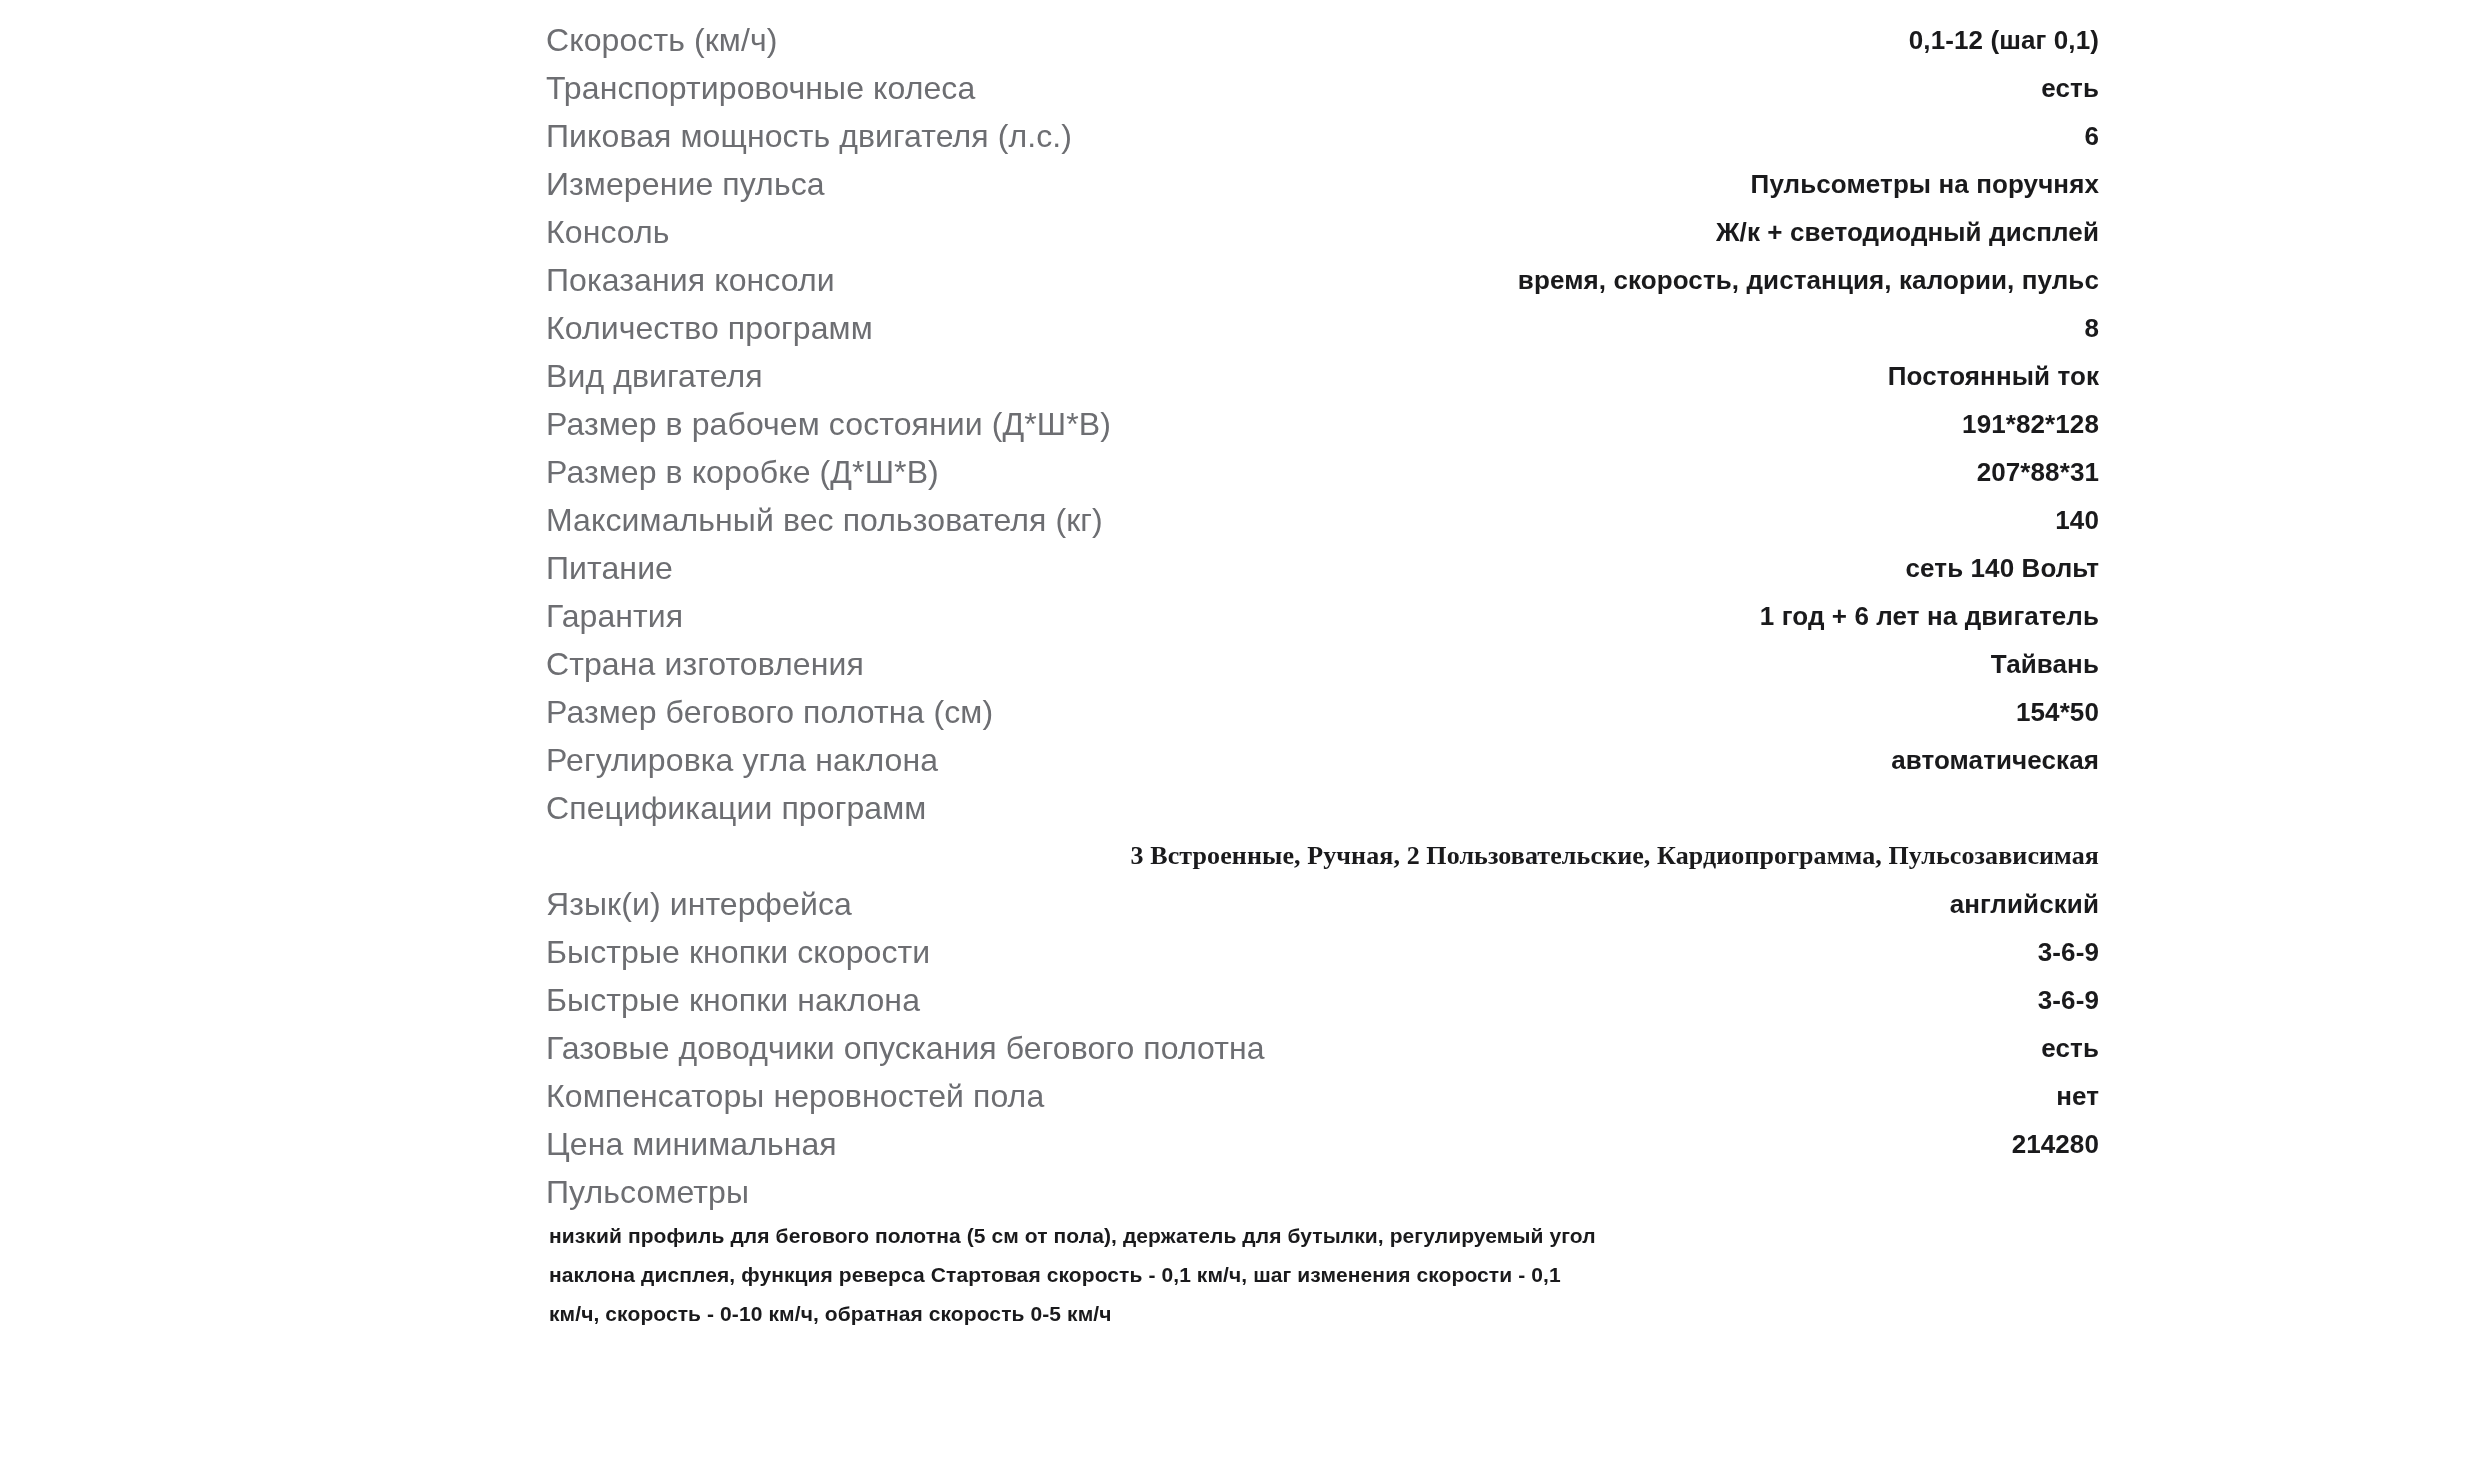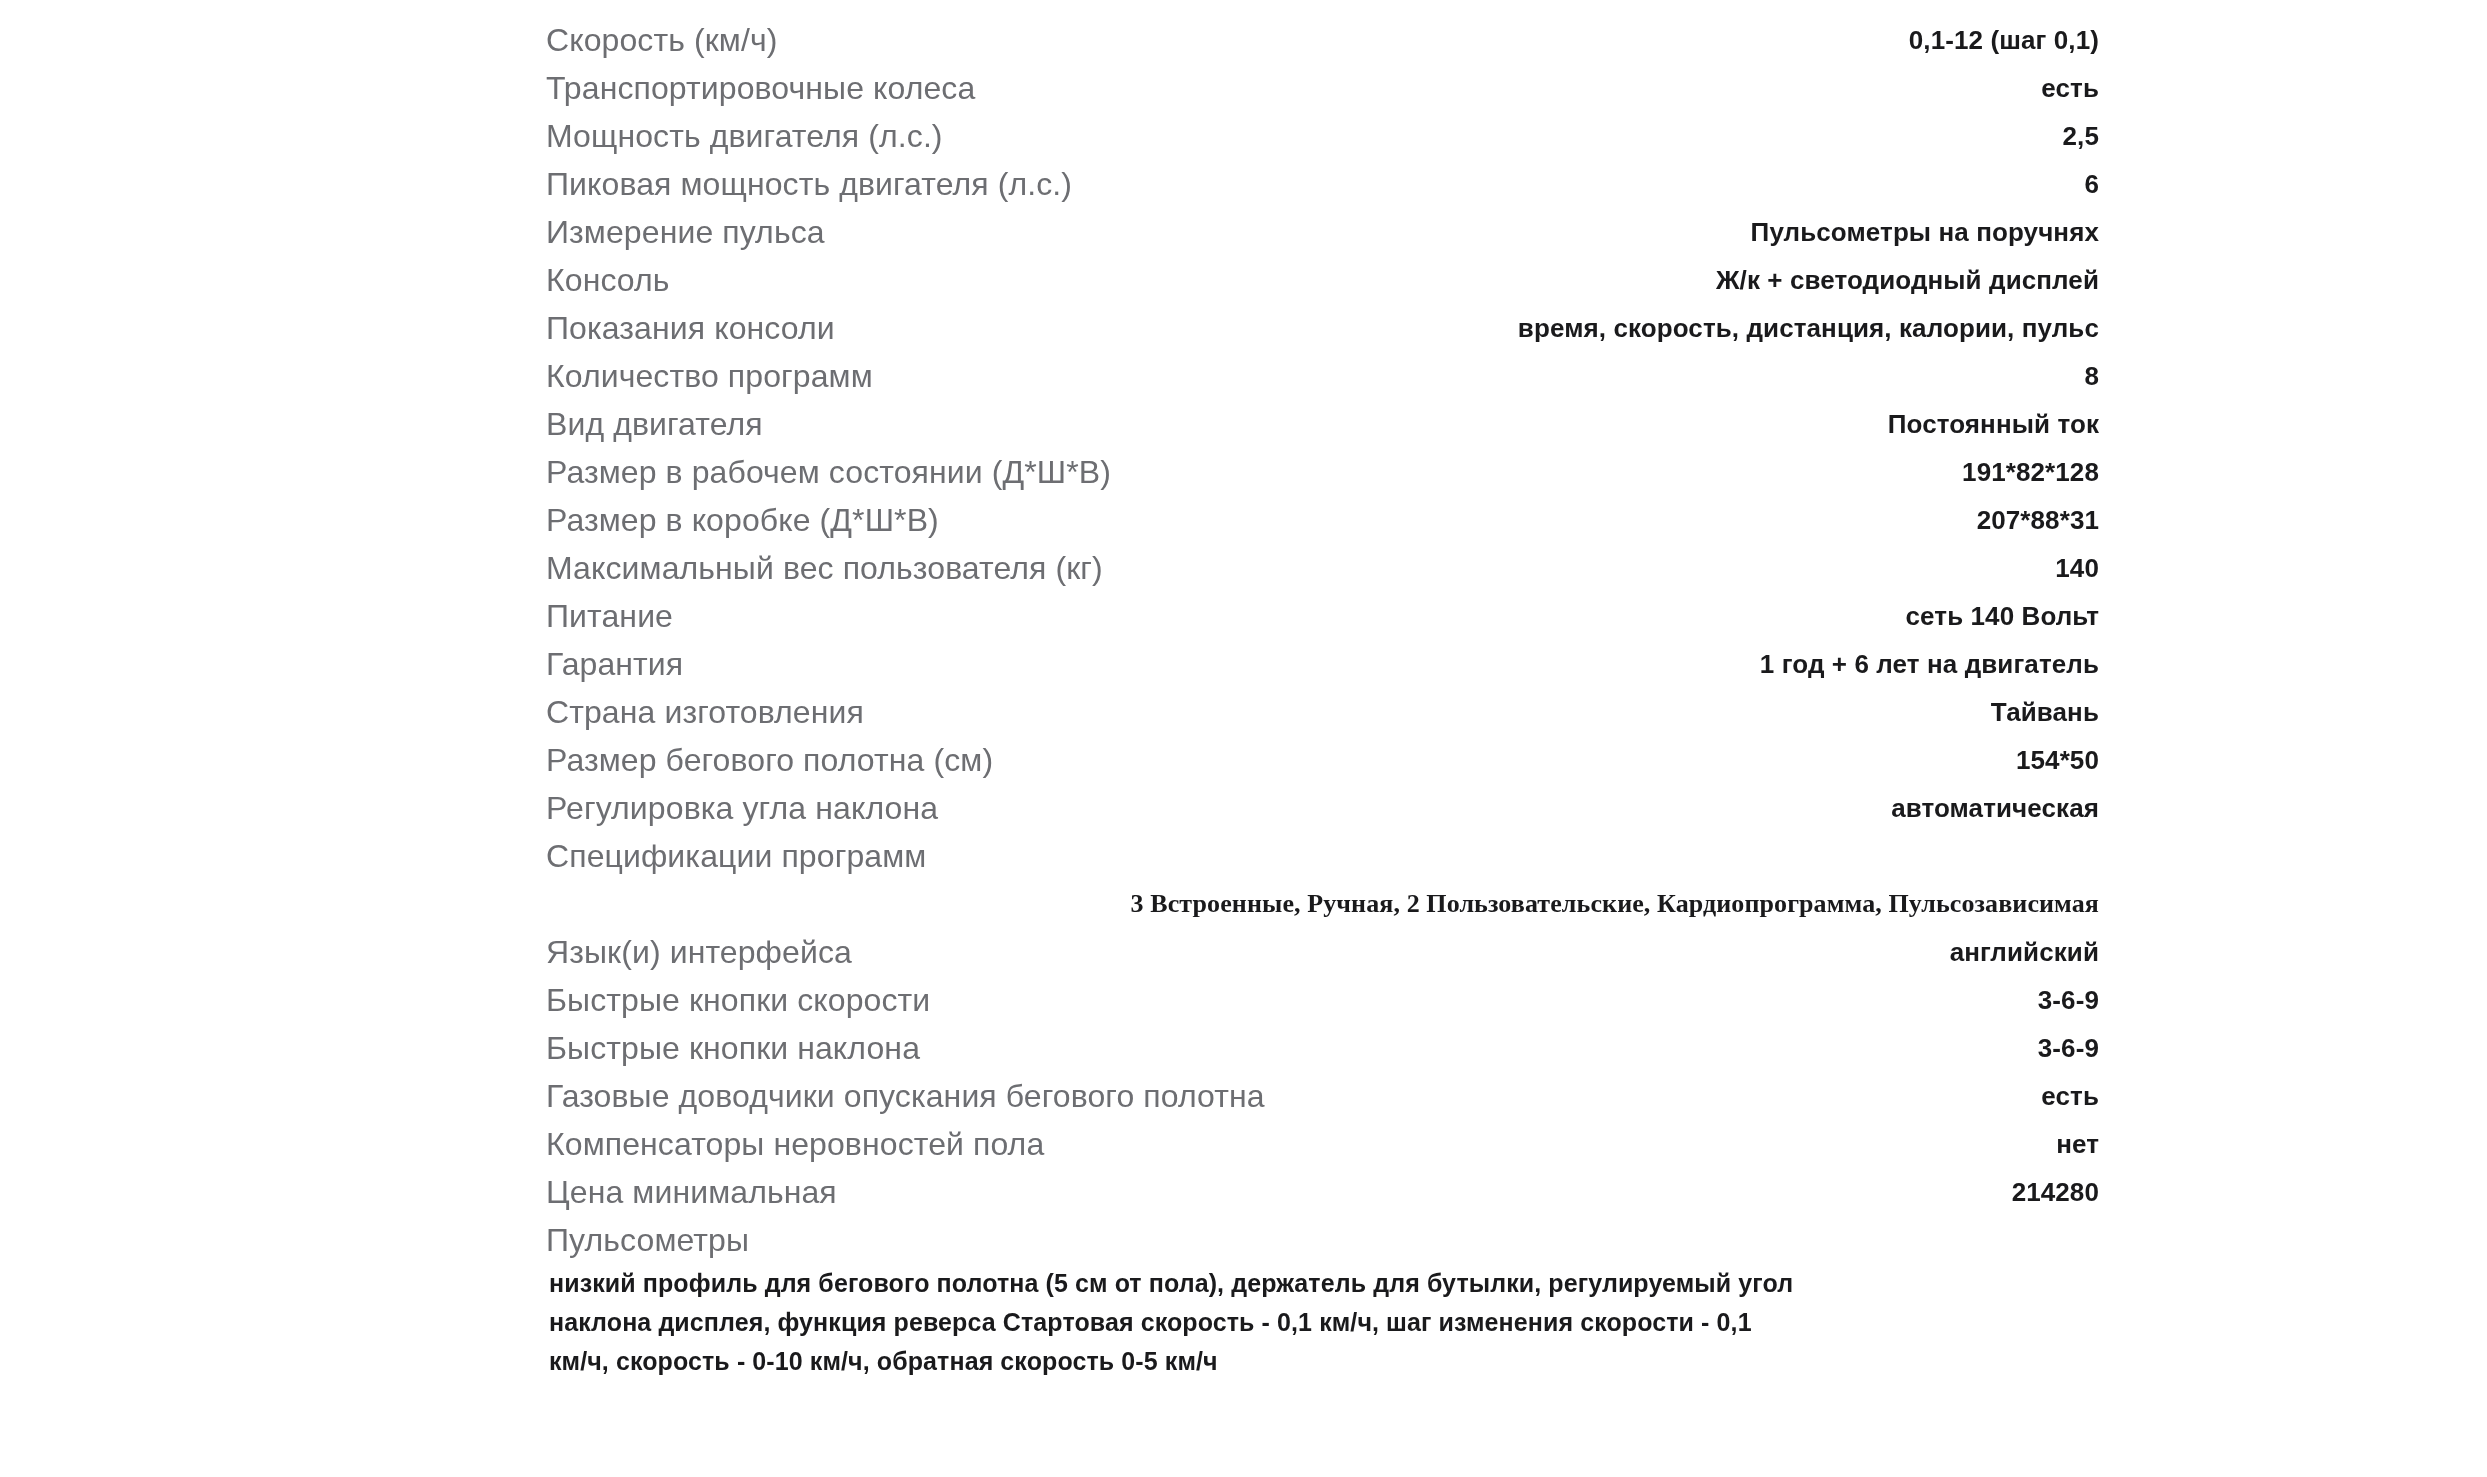--- a/index.html
+++ b/index.html
@@ -53,21 +53,21 @@
     align-items:center;
     justify-content:flex-end;
     font-size:26px;
     font-weight:700;
     color:var(--value-color);
     letter-spacing:0.1px;
     white-space:nowrap;
     font-family:Liberation Serif, serif;
   }
   .features-paragraph{
-    font-size:25px;
+    font-size:21px;
     font-weight:700;
     color:var(--value-color);
     line-height:39px;
     letter-spacing:0.1px;
     padding-left:3px;
   }
   .features-line{
     white-space:nowrap;
   }
 </style>
@@ -75,24 +75,20 @@
 <body>
 
 <div class="spec" id="spec-table">
     <div class="spec-row">
       <div class="spec-label">Скорость (км/ч)</div>
       <div class="spec-value">0,1-12 (шаг 0,1)</div>
     </div>
     <div class="spec-row">
       <div class="spec-label">Транспортировочные колеса</div>
       <div class="spec-value">есть</div>
-    </div>
-    <div class="spec-row">
-      <div class="spec-label">Мощность двигателя (л.с.)</div>
-      <div class="spec-value">2,5</div>
     </div>
     <div class="spec-row">
       <div class="spec-label">Пиковая мощность двигателя (л.с.)</div>
       <div class="spec-value">6</div>
     </div>
     <div class="spec-row">
       <div class="spec-label">Измерение пульса</div>
       <div class="spec-value">Пульсометры на поручнях</div>
     </div>
     <div class="spec-row">

